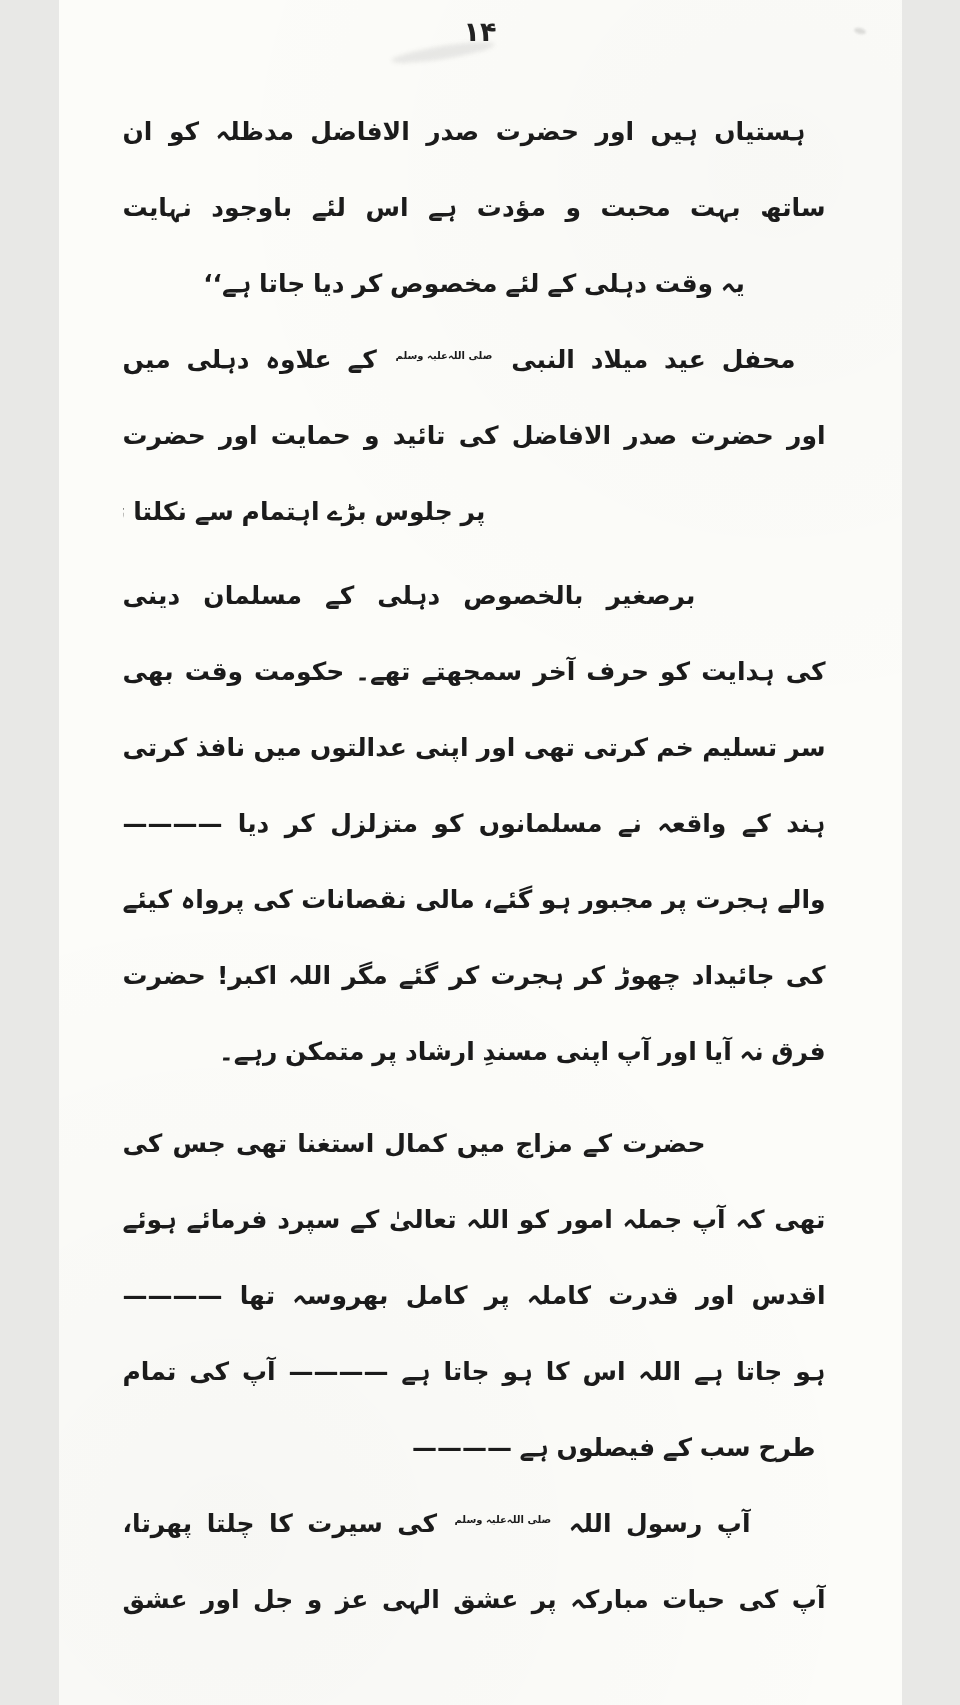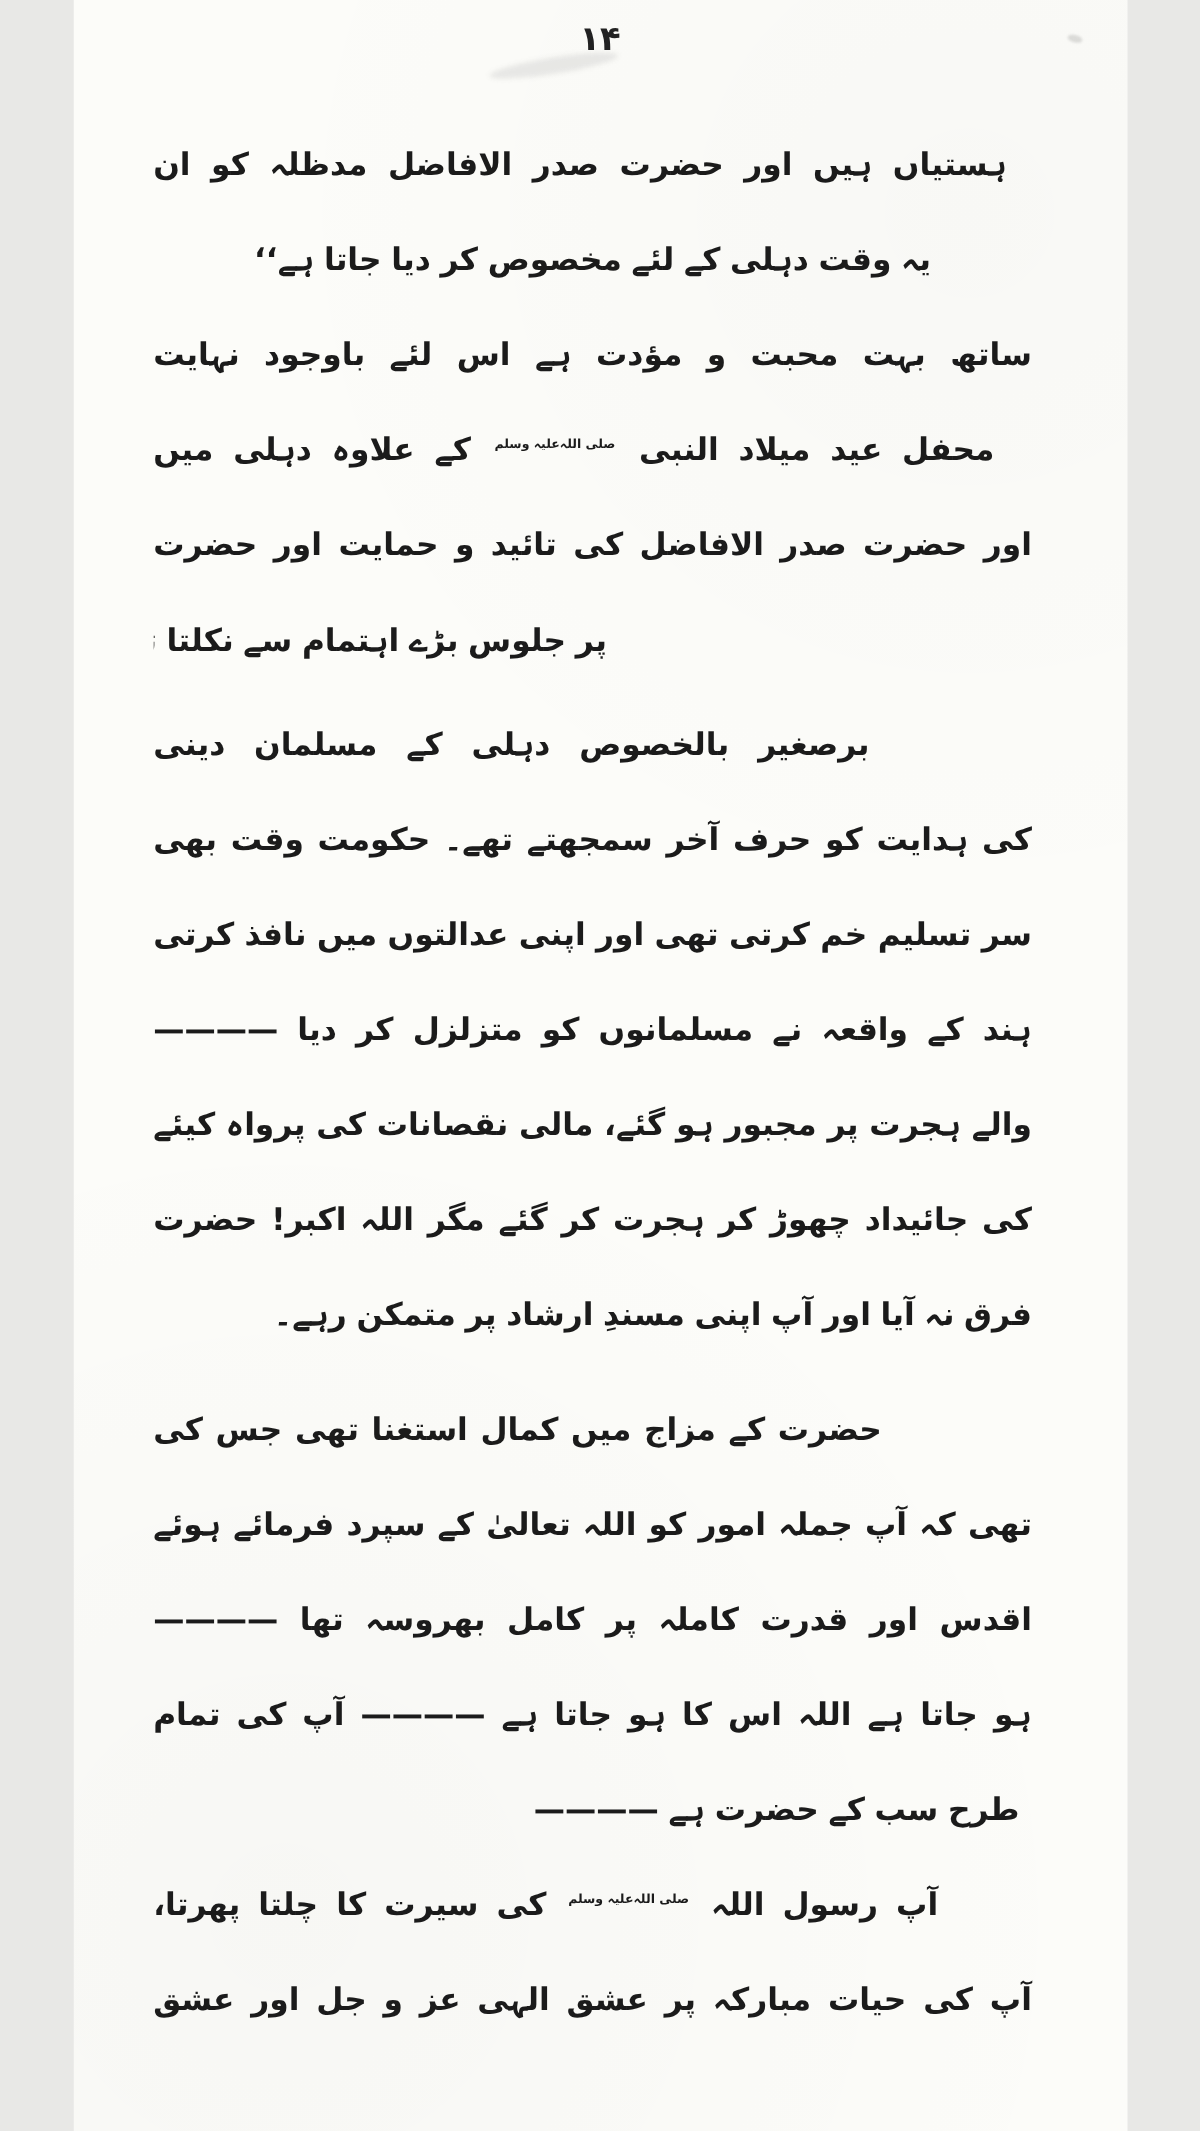--- a/index.html
+++ b/index.html
@@ -89,39 +89,39 @@
 
 <div class="page">
   <div class="smudge smudge-1"></div>
   <div class="smudge smudge-2"></div>
   <div class="smudge smudge-3"></div>
 
   <div class="page-number">۱۴</div>
 
   <div class="body-text">
       <div class="line full" style="margin-right: 20px;">ہستیاں ہیں اور حضرت صدر الافاضل مدظلہ کو ان حضرات کے</div>
+      <div class="line full">ساتھ بہت محبت و مؤدت ہے اس لئے باوجود نہایت کشمکش کے</div>
       <div class="line center">یہ وقت دہلی کے لئے مخصوص کر دیا جاتا ہے‘‘</div>
-      <div class="line full">ساتھ بہت محبت و مؤدت ہے اس لئے باوجود نہایت کشمکش کے</div>
       <div class="line full" style="margin-right: 30px;">محفل عید میلاد النبی <span class="honorific">
           <span>صلی اللہ</span>
           <span>علیہ وسلم</span>
         </span> کے علاوہ دہلی میں حضرت مفتی اعظم دہلی</div>
       <div class="line full">اور حضرت صدر الافاضل کی تائید و حمایت اور حضرت مولانا ناصر جلالی کی تحریک</div>
       <div class="line start" style="margin-right: 340px;">پر جلوس بڑے اہتمام سے نکلتا تھا ————</div>
       <div class="line full" style="margin-right: 130px; margin-top: 8px;">برصغیر بالخصوص دہلی کے مسلمان دینی معاملات میں خاص طور پر آپ</div>
       <div class="line full">کی ہدایت کو حرف آخر سمجھتے تھے۔ حکومت وقت بھی آپ کے دینی فیصلوں پر</div>
       <div class="line full">سر تسلیم خم کرتی تھی اور اپنی عدالتوں میں نافذ کرتی تھی ———— ۱۹۴۷ء میں تقسیم</div>
       <div class="line full">ہند کے واقعہ نے مسلمانوں کو متزلزل کر دیا ———— صدیوں کے دہلی میں رہنے</div>
       <div class="line full">والے ہجرت پر مجبور ہو گئے، مالی نقصانات کی پرواہ کیئے بغیر لاکھوں کروڑوں</div>
       <div class="line full">کی جائیداد چھوڑ کر ہجرت کر گئے مگر اللہ اکبر! حضرت کی استقامت میں کوئی</div>
       <div class="line start" style="">فرق نہ آیا اور آپ اپنی مسندِ ارشاد پر متمکن رہے۔</div>
       <div class="line full" style="margin-right: 120px; margin-top: 16px;">حضرت کے مزاج میں کمال استغنا تھی جس کی وجہ صرف اور صرف یہی</div>
       <div class="line full">تھی کہ آپ جملہ امور کو اللہ تعالیٰ کے سپرد فرمائے ہوئے تھے اور اس کی ذات</div>
       <div class="line full">اقدس اور قدرت کاملہ پر کامل بھروسہ تھا ———— بیشک جو اللہ کا صدق دل سے</div>
       <div class="line full">ہو جاتا ہے اللہ اس کا ہو جاتا ہے ———— آپ کی تمام زندگی ایک کھلی کتاب کی</div>
-      <div class="line start" style="margin-right: 10px;">طرح سب کے حضرت ہے ————</div>
+      <div class="line start" style="margin-right: 10px;">طرح سب کے فیصلوں ہے ————</div>
       <div class="line full" style="margin-right: 75px;">آپ رسول اللہ <span class="honorific">
           <span>صلی اللہ</span>
           <span>علیہ وسلم</span>
         </span> کی سیرت کا چلتا پھرتا، جیتا جاگتا نمونہ تھے،</div>
       <div class="line full">آپ کی حیات مبارکہ پر عشق الہی عز و جل اور عشق مصطفیٰ  غالب تھے،</div>
     </div>
 </div>
 
 </body></html>

